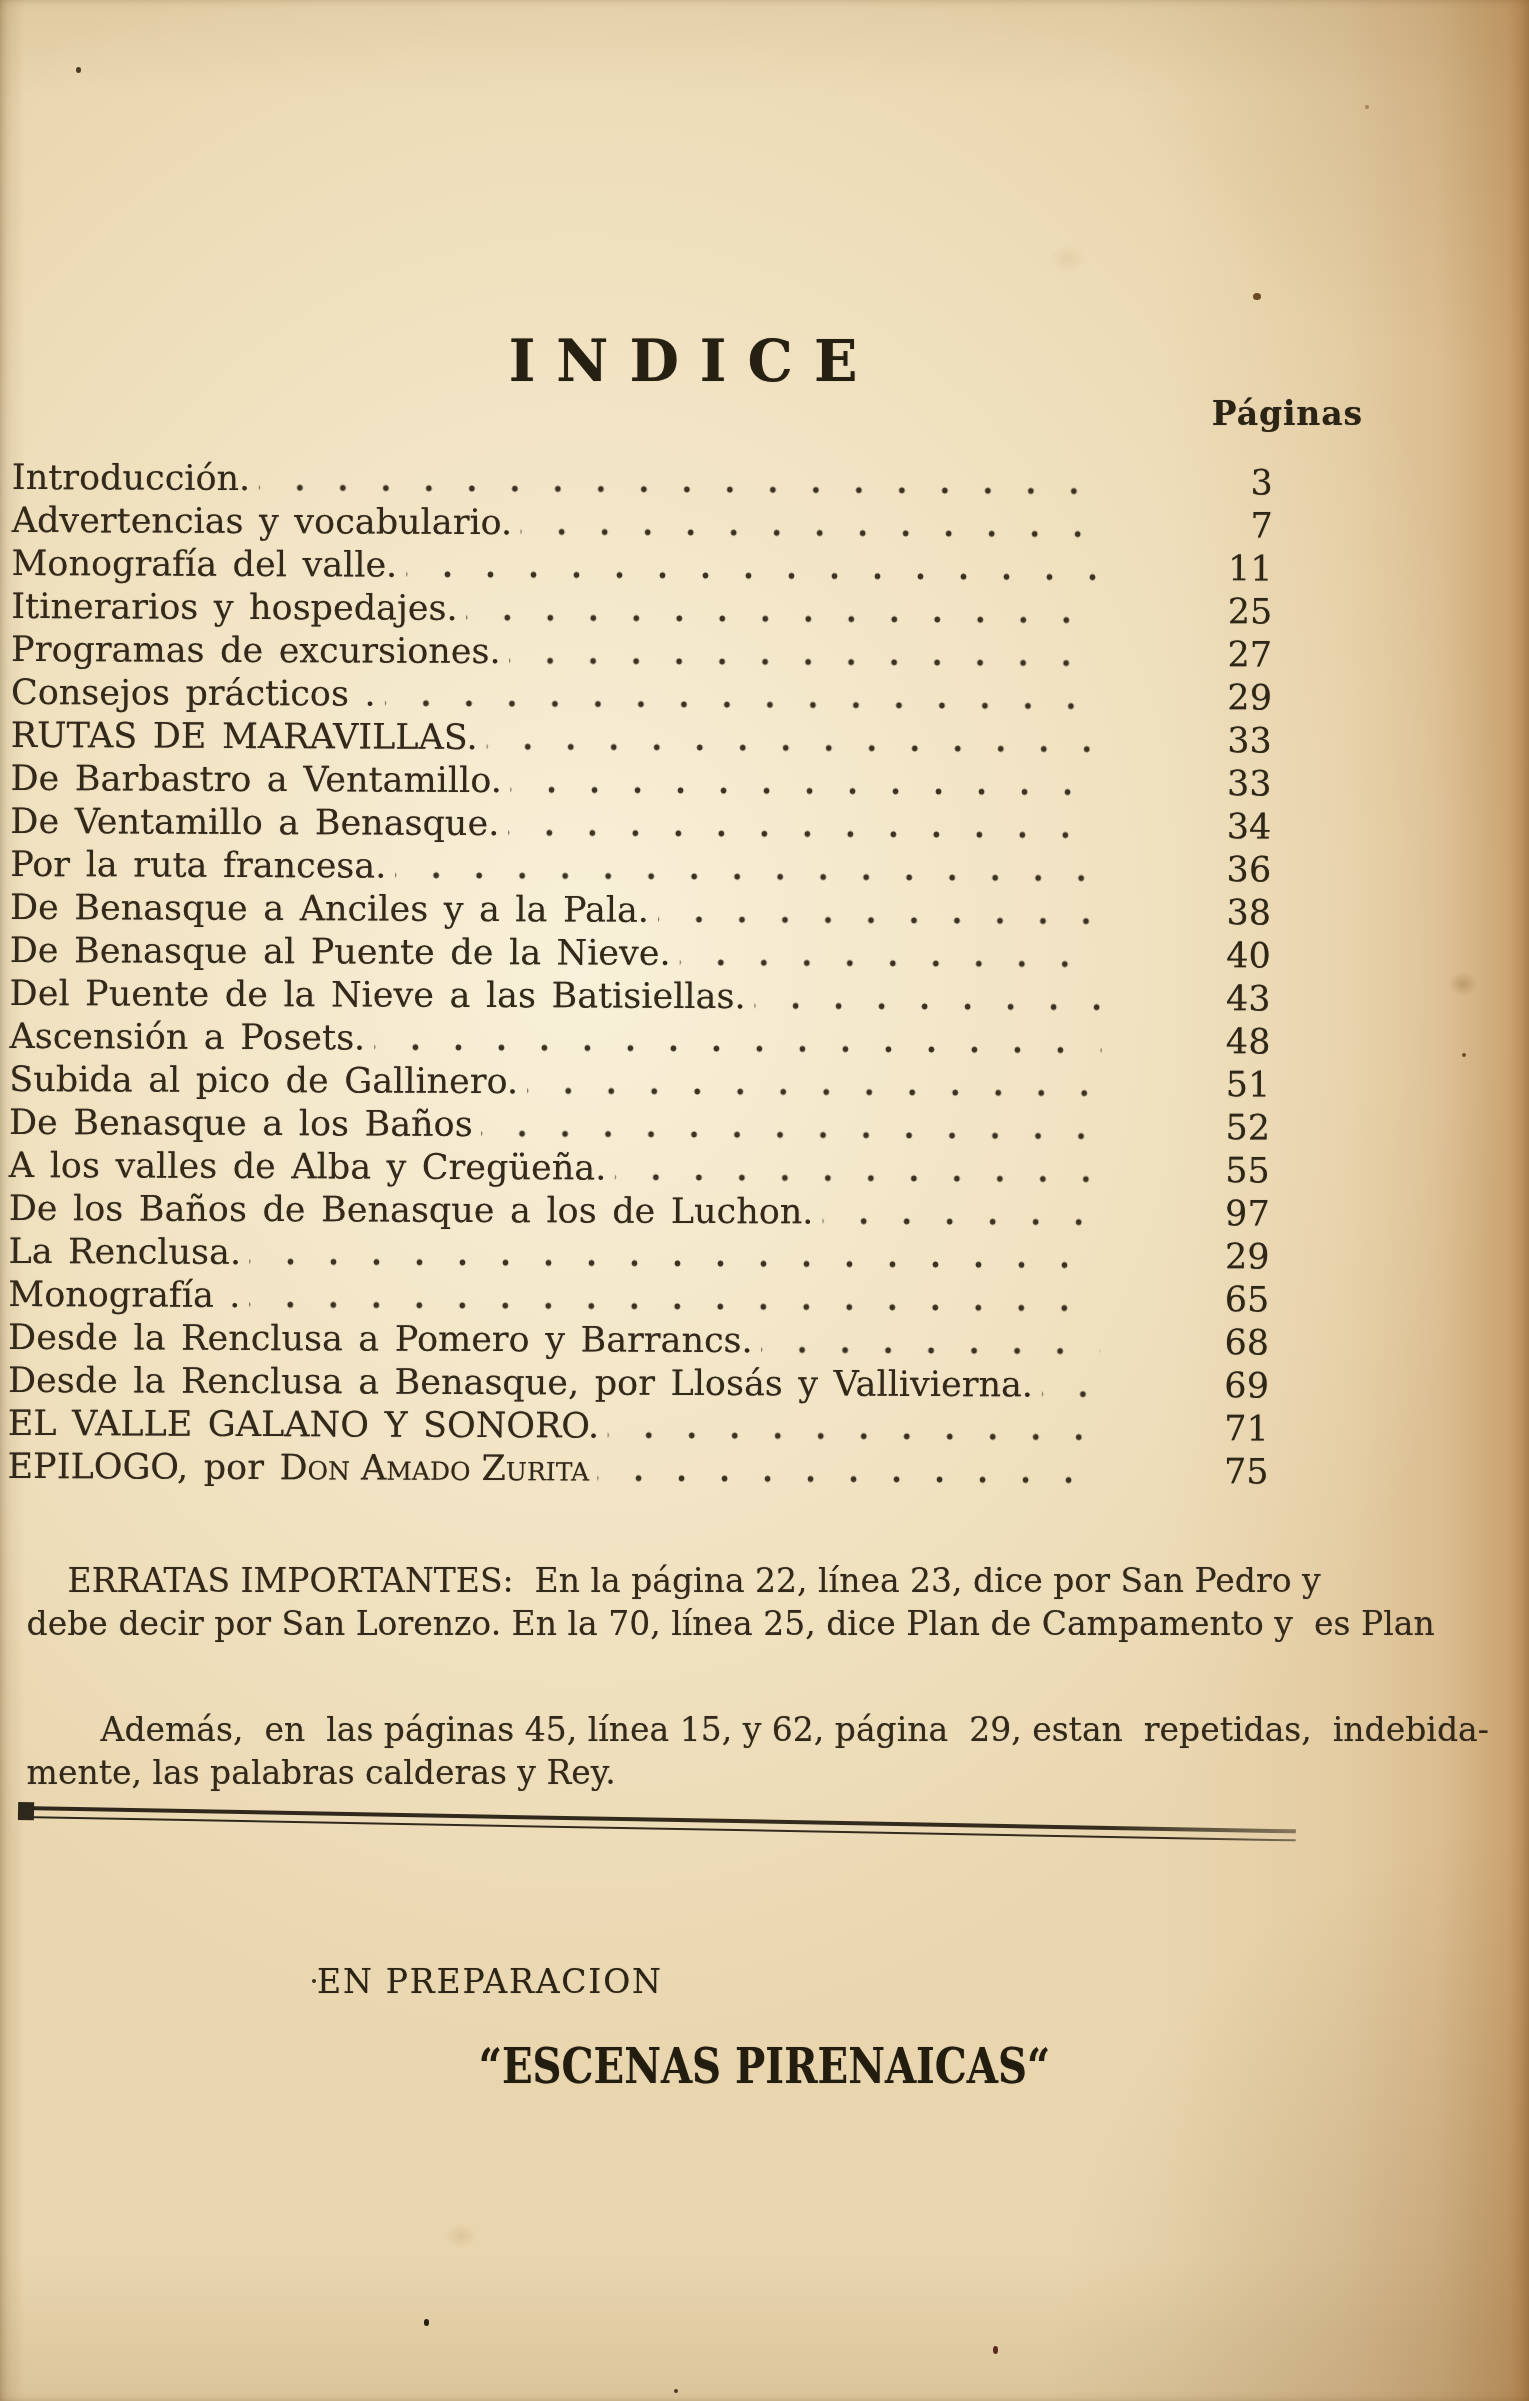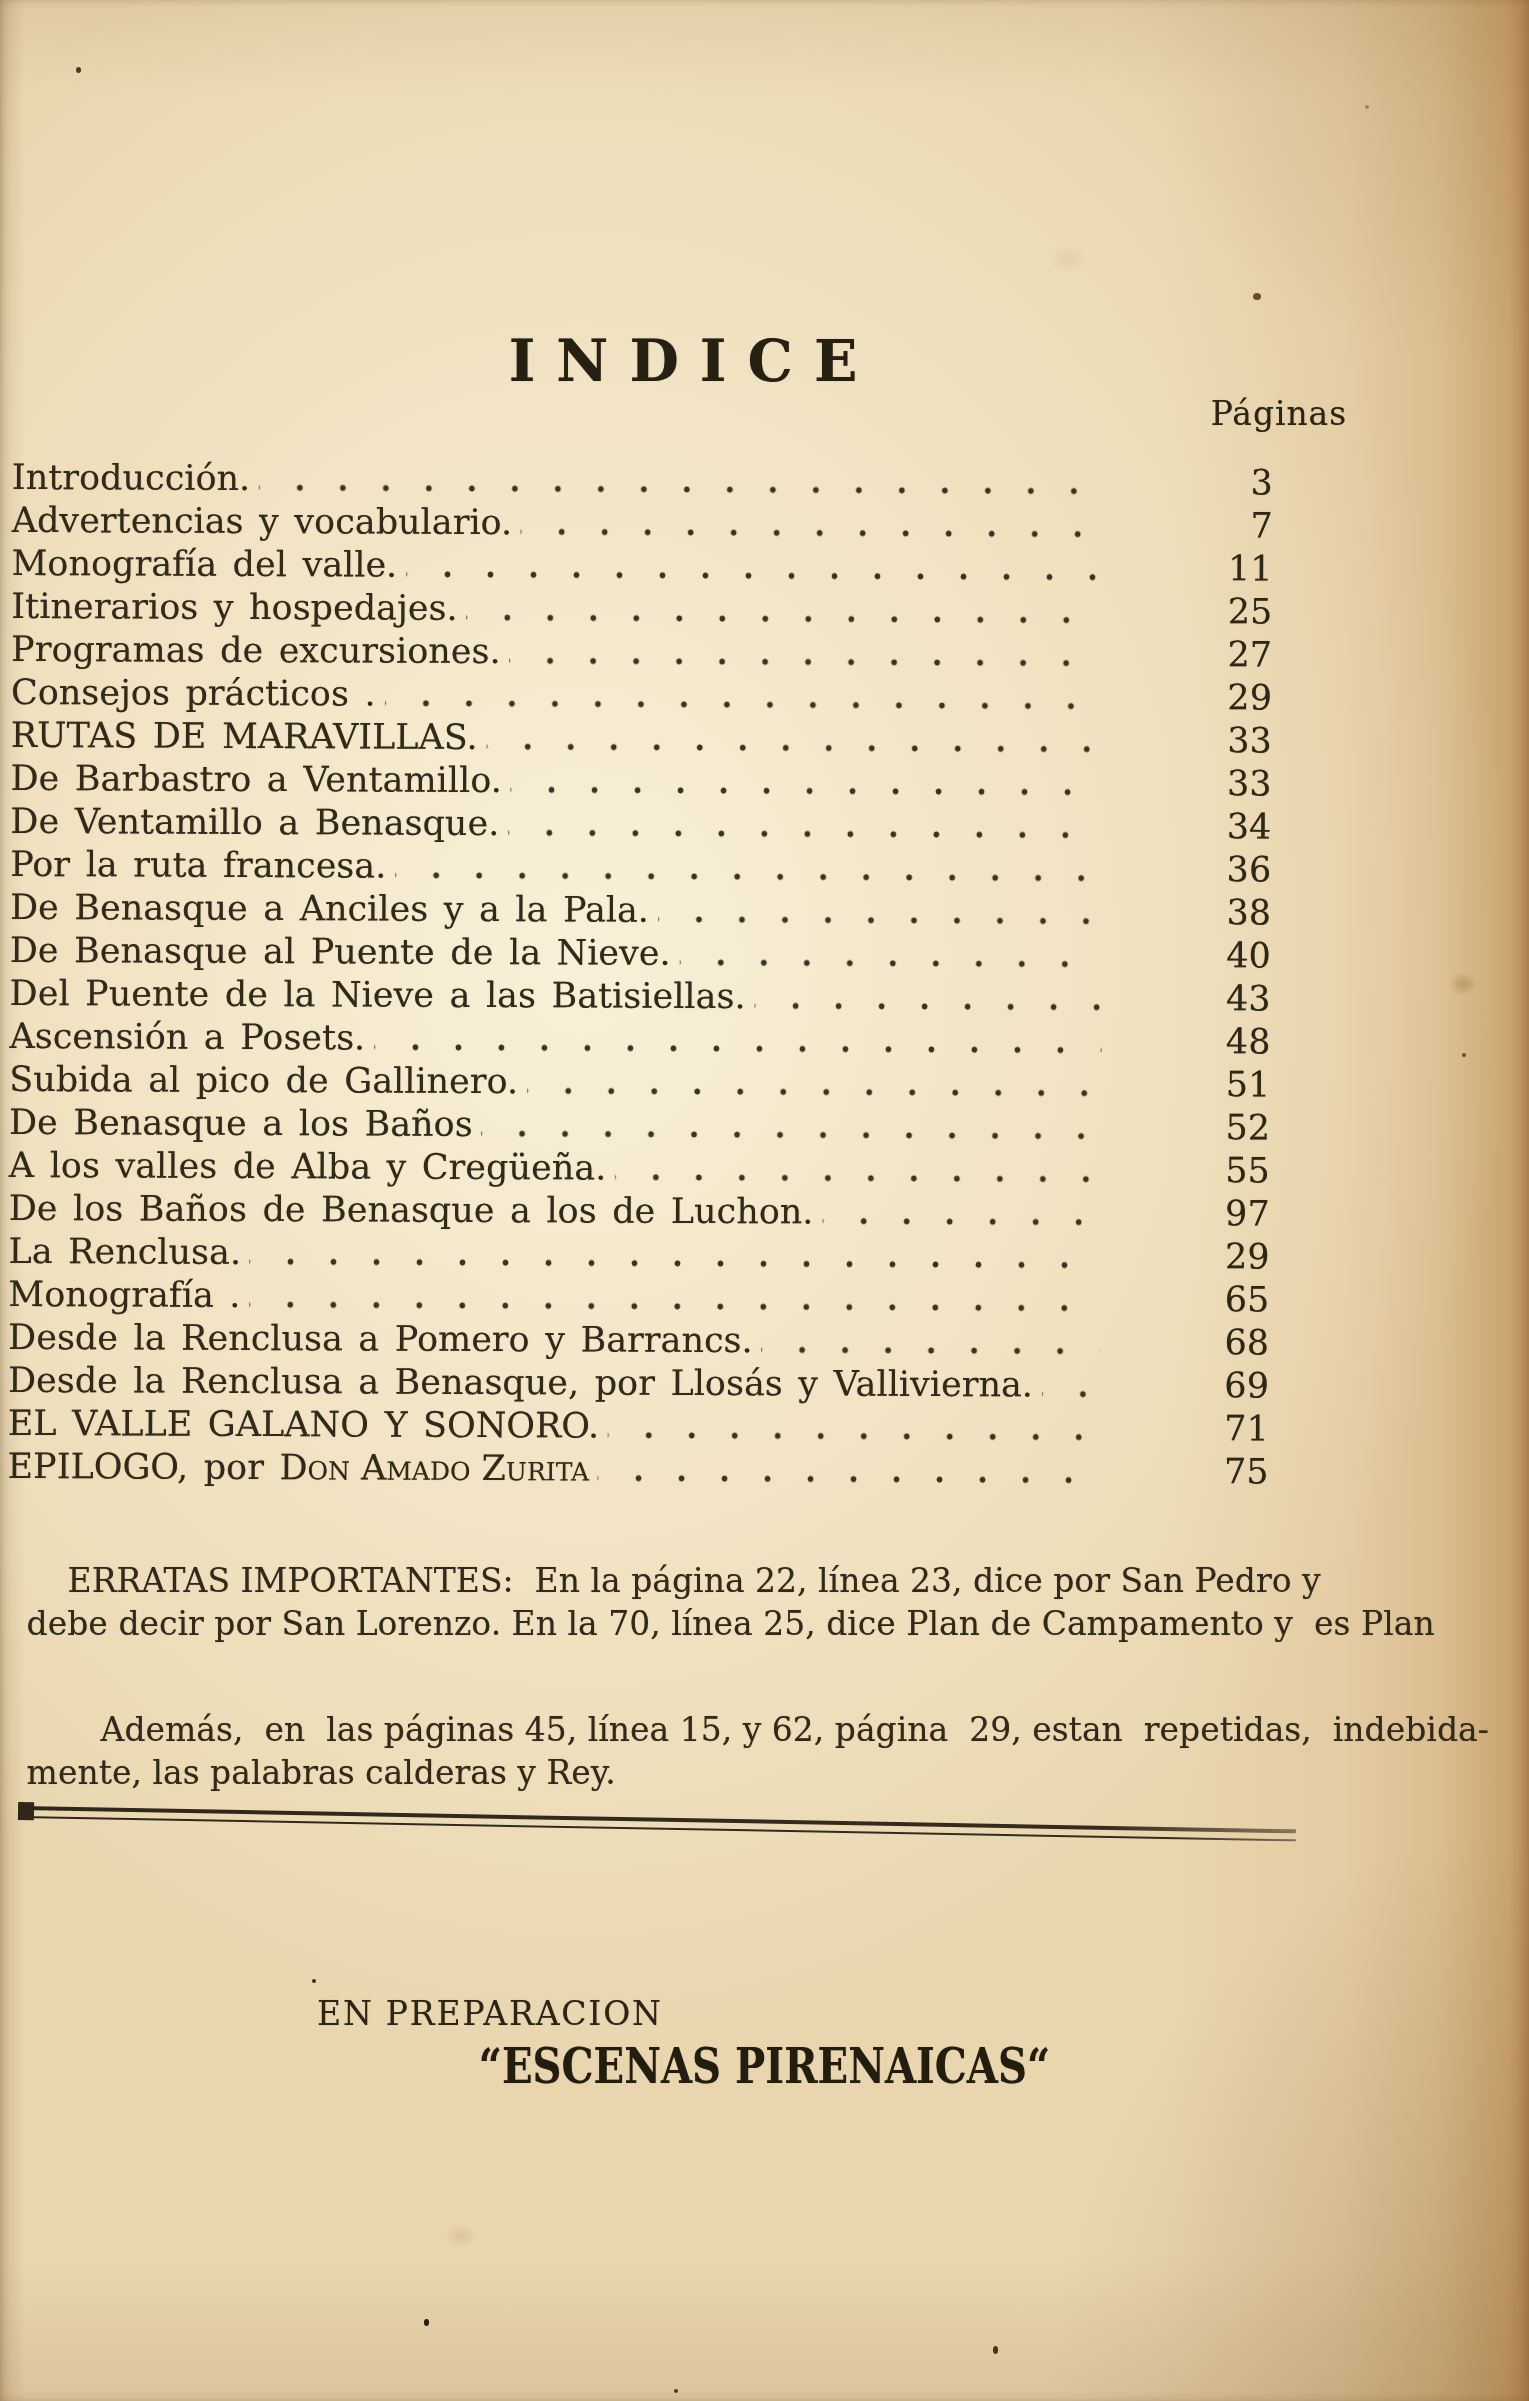--- a/index.html
+++ b/index.html
@@ -26,22 +26,23 @@
   }
   .ink { text-shadow:0 0 0.9px rgba(50,40,24,.45); }
 
   .title{
     position:absolute; top:289px; left:0; width:100%;
     text-align:center; font-size:57px; letter-spacing:21px;
     color:#262012; transform:translateX(-71px);
   }
   .paginas{
     position:absolute; top:394px; left:0; width:1347px;
-    text-align:right; font-weight:normal; font-size:33px; letter-spacing:0.9px;
+    text-align:right; font-weight:bold; font-size:33px; letter-spacing:0.9px;
     color:#2c2415;
+    padding-left:16px;
   }
   .toc{
     position:absolute; top:457px; left:12.4px; width:1261px;
     margin:0; padding:0; list-style:none;
     transform:rotate(.25deg); transform-origin:0 0;
   }
   .row{ display:flex; align-items:baseline; height:43px; }
   .t{ font-size:35px; word-spacing:4.4px; white-space:pre; }
   .sc{ font-size:35px; font-variant:small-caps; white-space:pre; }
   .leader{
@@ -62,21 +63,21 @@
 
   .rule{
     position:absolute; top:1806px; left:21px; width:1275px;
     transform:rotate(1.05deg); transform-origin:left center;
   }
   .rule .l1{ height:3.5px; background:linear-gradient(90deg,#2e271b 0%,#352c1e 85%,rgba(53,44,30,.55) 100%); }
   .rule .gapline{ height:6.2px; }
   .rule .l2{ height:2.7px; background:linear-gradient(90deg,#2e271b 0%,#352c1e 90%,rgba(53,44,30,.6) 100%); }
   .rule .cap{ position:absolute; left:-2.7px; top:-4.4px; width:16px; height:18.6px; background:#2e271b; }
 
-  .prep{ position:absolute; left:317px; top:1962px; font-size:33px; letter-spacing:1.8px; color:#2c2415;margin-top:32px; }
+  .prep{ position:absolute; left:317px; top:1962px; font-size:33px; letter-spacing:1.8px; color:#2c2415; }
   .escenas{
     position:absolute; left:0; top:2037px; width:100%;
     text-align:center; font-size:49px; font-weight:bold;
     color:#231d10;
     transform:scaleX(.82); transform-origin:50% 50%;
   }
 
   .speck{ position:absolute; border-radius:50%; background:#4a3a22; }
   .sp1{ left:76px;  top:67px;   width:5.3px;  height:6.2px; }
   .sp2{ left:1253px;top:293px;  width:8px;  height:7px;  background:#6b4a25; }

